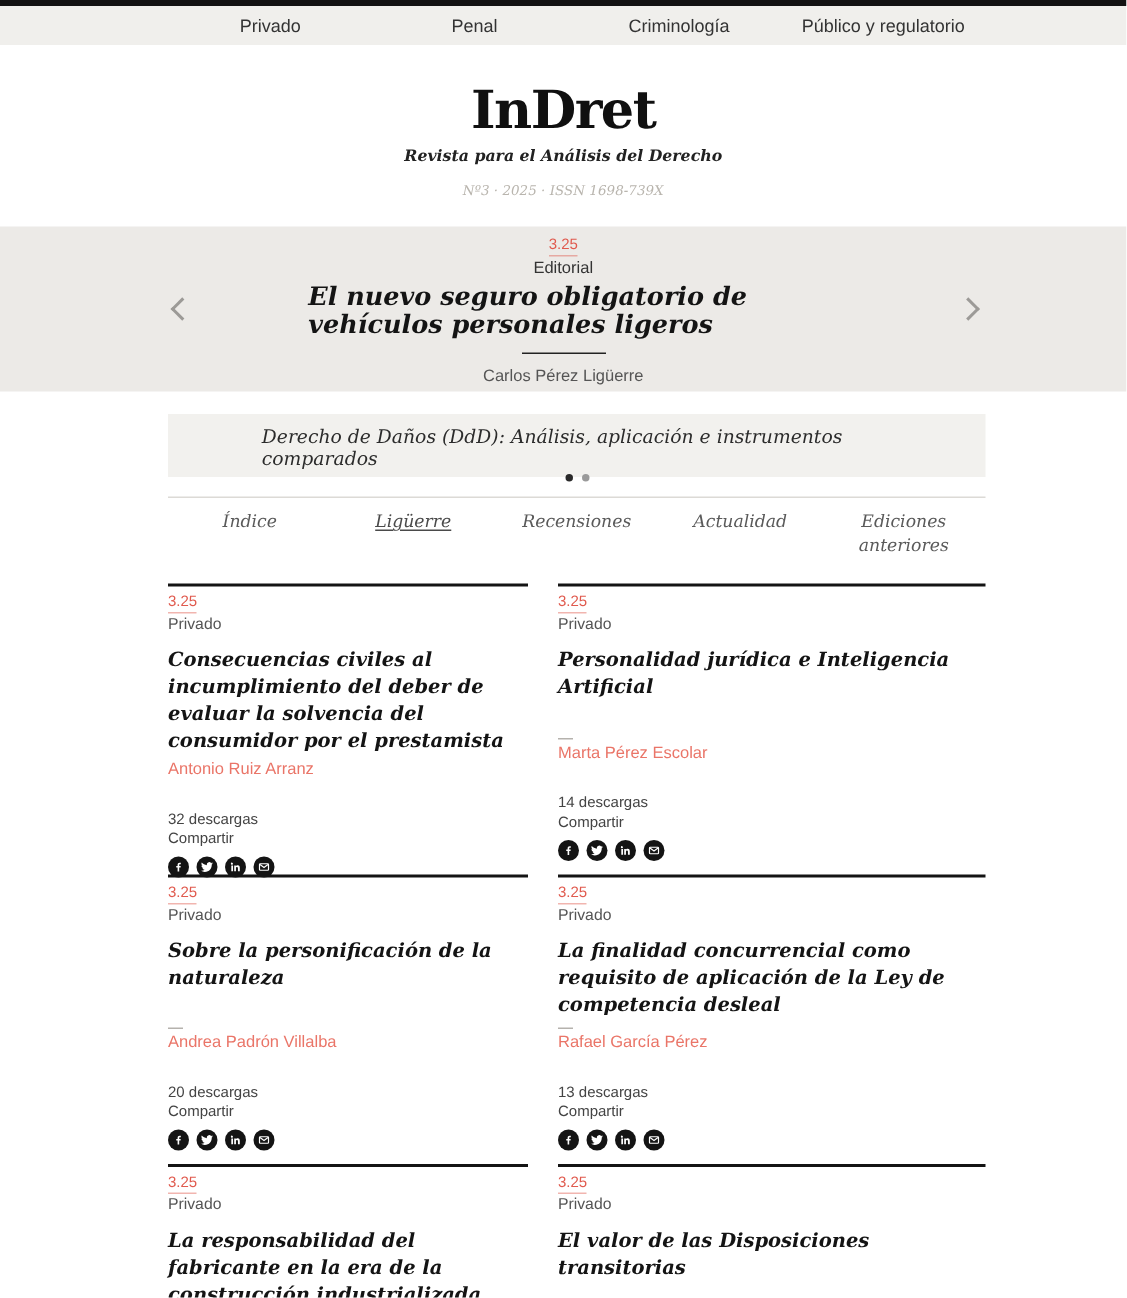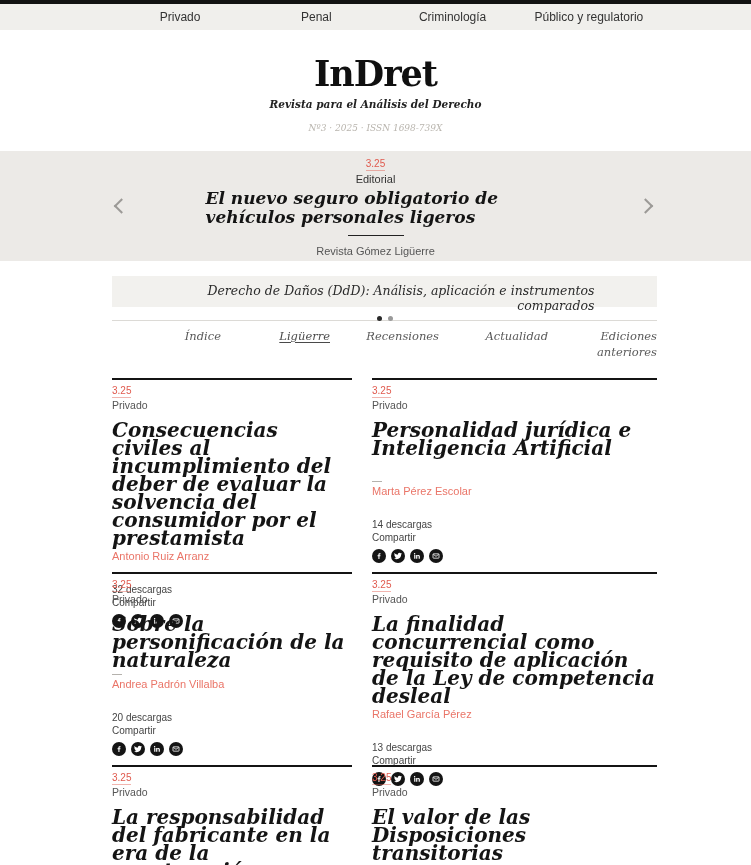--- a/index.html
+++ b/index.html
@@ -32,45 +32,45 @@
   .c-rule { width:56px; height:1px; background:#222; margin-top:8px; }
   .c-author { font-size:11px; color:#555; margin-top:9px; }
   .chev { position:absolute; top:50%; width:11px; height:11px; border-left:2px solid #9c9a97;
           border-bottom:2px solid #9c9a97; cursor:pointer; }
   .chev-left  { left:116px; transform:translateY(-50%) rotate(45deg); }
   .chev-right { right:100px; transform:translateY(-50%) rotate(-135deg); }
 
   
   .container { width:545px; margin-left:112px; }
 
-  .banner { background:#f2f1ee; margin-top:15px; height:31px; text-align:right;
+  .banner { background:#f2f1ee; margin-top:15px; height:42px; text-align:left;
             padding-top:7px; cursor:pointer; }
   .banner-title { font-family:"DejaVu Serif", serif; font-style:italic; font-size:12.5px;
                   line-height:15px; color:#2b2b2b; max-width:420px; margin:0 auto; }
   .dots { margin-top:3px; display:flex; justify-content:center; gap:6px; }
   .dot { width:5px; height:5px; border-radius:50%; }
   .dot.active { background:#2a2a2a; }
   .dot.idle { background:#9a9a9a; }
 
   .divider { height:1px; background:#dcdad6; margin-top:13px; }
 
   .tabs { display:flex; margin-top:7px; }
-  .tab { flex:1; text-align:right; font-family:"DejaVu Serif", serif; font-style:italic;
+  .tab { flex:1; text-align:center; font-family:"DejaVu Serif", serif; font-style:italic;
          font-size:11.5px; color:#5a5a5a; line-height:16px; cursor:pointer; }
   .tab.active { text-decoration:underline; text-underline-offset:2px; color:#4a4a4a; }
 
   
   .grid { margin-top:18px; display:grid; grid-template-columns:240px 285px;
           grid-template-rows:194px 193px auto; column-gap:20px; }
   .card { border-top:2px solid #141414; display:flex; flex-direction:column; }
   .a-issue { margin-top:5px; font-size:10px; color:#e05a4e; line-height:12px;
              border-bottom:1px solid rgba(224,90,78,.45); align-self:flex-start; }
   .a-section { font-size:10.5px; color:#555; line-height:13px; margin-top:1px; }
   .a-title { font-family:"DejaVu Serif", serif; font-style:italic; font-weight:700;
-             font-size:20px; line-height:18px; color:#141414; margin-top:9px;
+             font-size:13px; line-height:18px; color:#141414; margin-top:9px;
              cursor:pointer; }
   .a-dash { margin-top:auto; width:10px; height:1px; background:#b5b2ad; }
   .a-author { font-size:11px; color:#ea7568; line-height:14px; margin-top:2px;
               cursor:pointer; }
   .a-downloads { font-size:10px; color:#444; line-height:12px; margin-top:21px; }
   .a-share { font-size:10px; color:#444; line-height:12px; margin-top:1px; }
   .icons { display:flex; gap:5px; margin-top:5px; margin-bottom:9px; }
   .icon { width:14px; height:14px; border-radius:50%; background:#141414;
           display:flex; align-items:center; justify-content:center; cursor:pointer; }
   .icon svg { width:8px; height:8px; fill:#fff; display:block; }
@@ -95,21 +95,21 @@
   <div class="issue-line">Nº3 · 2025 · ISSN 1698-739X</div>
 </div>
 
 <div class="carousel">
   <span class="chev chev-left"></span>
   <span class="chev chev-right"></span>
   <span class="c-issue">3.25</span>
   <span class="c-section">Editorial</span>
   <h2 class="c-title">El nuevo seguro obligatorio de vehículos personales ligeros</h2>
   <div class="c-rule"></div>
-  <span class="c-author">Revista Gómez Ligüerre</span>
+  <span class="c-author">Carlos Pérez Ligüerre</span>
 </div>
 
 <div class="container">
 
   <div class="banner">
     <div class="banner-title">Derecho de Daños (DdD): Análisis, aplicación e instrumentos comparados</div>
     <div class="dots">
       <span class="dot active"></span>
       <span class="dot idle"></span>
     </div>

